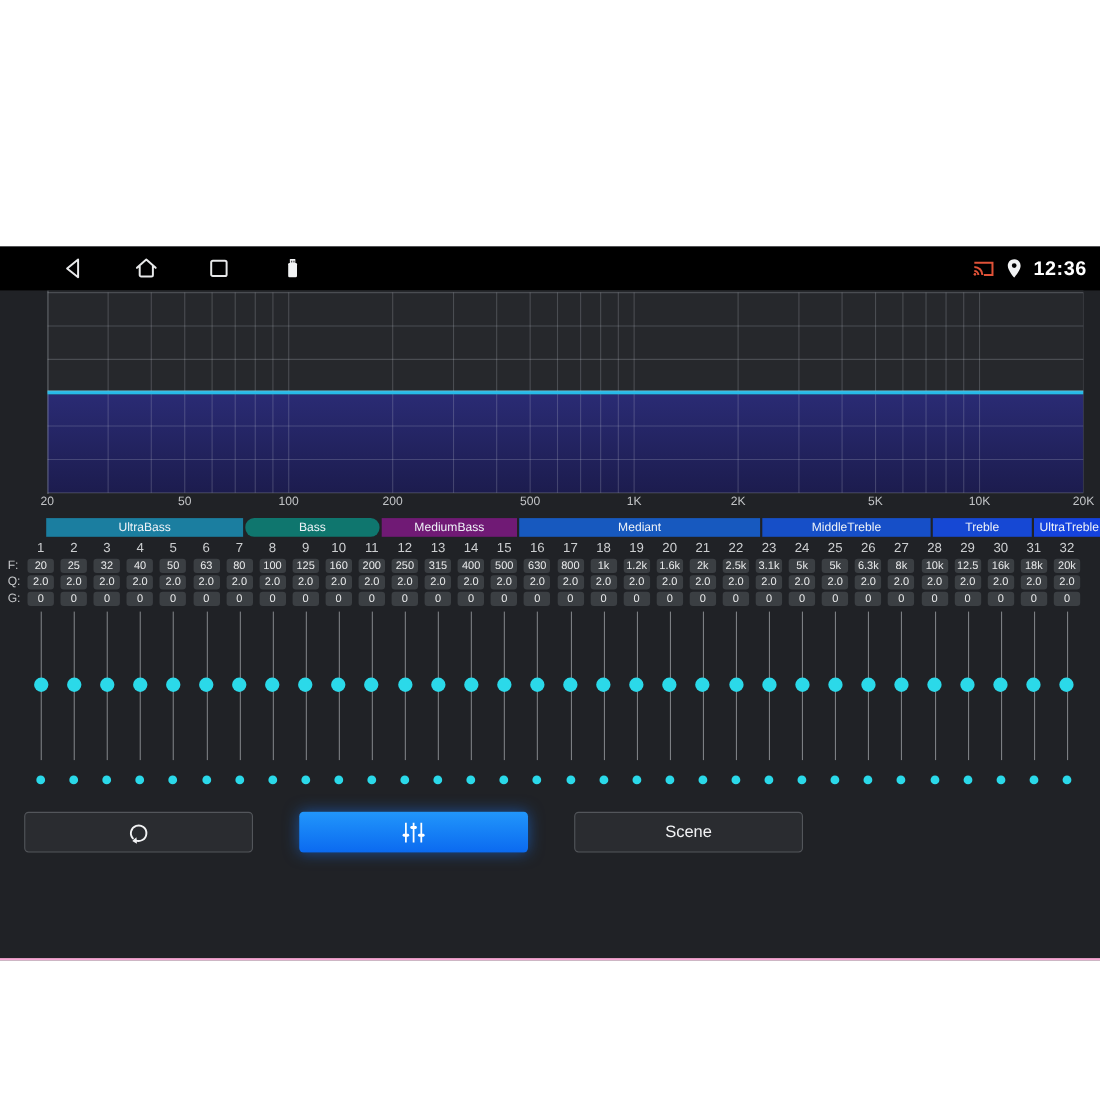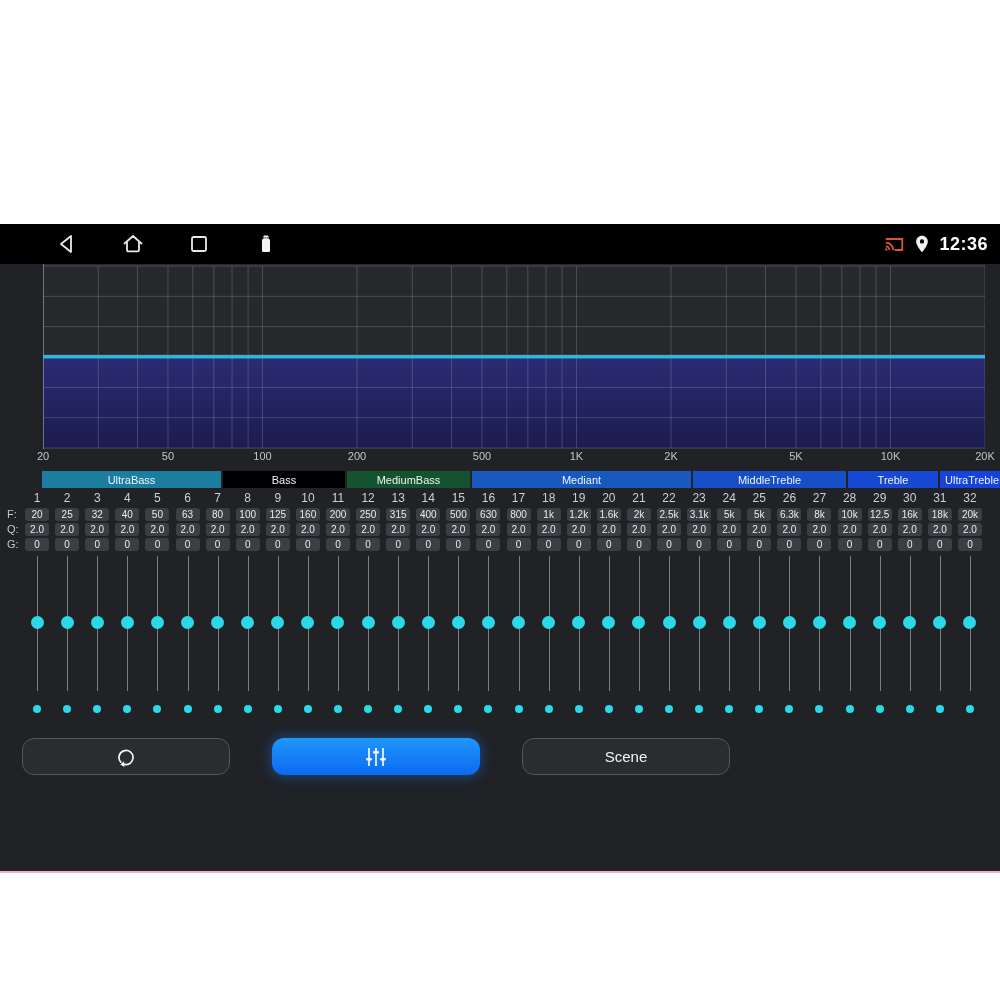--- a/index.html
+++ b/index.html
@@ -33,21 +33,21 @@
   .col{flex:1 1 0;display:flex;flex-direction:column;align-items:center;min-width:0;}
   .col .num{height:15px;font-size:12px;color:#cdcfd1;line-height:15px;}
   .cell{width:24px;height:13px;margin-top:2px;background:#3b3f43;border-radius:3px;
     color:#e9eaeb;font-size:10px;line-height:13px;text-align:center;}
   .slider{position:relative;width:100%;height:142px;margin-top:2px;}
   .track{position:absolute;left:50%;top:3px;width:1px;height:135px;background:#7c7f83;}
   .knob{position:absolute;left:50%;top:63px;width:13px;height:13px;margin-left:-6.5px;
     border-radius:50%;}
   .dot{width:8px;height:8px;border-radius:50%;margin-top:10px;}
   
-  .btn{position:absolute;top:514px;width:208px;height:37px;border-radius:12px;box-sizing:border-box;
+  .btn{position:absolute;top:514px;width:208px;height:37px;border-radius:4px;box-sizing:border-box;
     display:flex;align-items:center;justify-content:center;color:#f2f3f5;font-size:15px;cursor:pointer;}
   .btn.dark{background:#2a2c30;border:1px solid #53565b;}
   .btn.blue{background:linear-gradient(180deg,#2196fb,#0b6af0);
     box-shadow:0 0 14px rgba(25,118,245,.55);}
 </style>
 </head>
 <body>
 
 <div class="device">
 
@@ -139,22 +139,22 @@
       <span style="left: 481.953px;">500</span>
       <span style="left: 576.477px;">1K</span>
       <span style="left: 671px;">2K</span>
       <span style="left: 795.953px;">5K</span>
       <span style="left: 890.477px;">10K</span>
       <span style="left: 985px;">20K</span>
     </div>
 
   <div class="band-bar" id="band-bar">
       <div class="band-seg" style="width: 179px; flex: 0 0 179px; background: rgb(27, 126, 160);">UltraBass</div>
-      <div class="band-seg" style="width: 122px; flex: 0 0 122px; background: #000000;">Bass</div>
-      <div class="band-seg" style="width: 123px; flex: 0 0 123px; background: #14532d;">MediumBass</div>
+      <div class="band-seg" style="width: 122px; flex: 0 0 122px; background: #0f766e; border-radius: 8px;">Bass</div>
+      <div class="band-seg" style="width: 123px; flex: 0 0 123px; background: #701a75;">MediumBass</div>
       <div class="band-seg" style="width: 219px; flex: 0 0 219px; background: rgb(23, 89, 191);">Mediant</div>
       <div class="band-seg" style="width: 153px; flex: 0 0 153px; background: rgb(22, 79, 200);">MiddleTreble</div>
       <div class="band-seg" style="width: 90px; flex: 0 0 90px; background: rgb(22, 72, 212);">Treble</div>
       <div class="band-seg" style="width: 64px; flex: 0 0 64px; background: rgb(21, 67, 222);">UltraTreble</div>
     </div>
 
   <div class="row-labels">
     <span style="top:284px">F:</span>
     <span style="top:299px">Q:</span>
     <span style="top:314px">G:</span>

